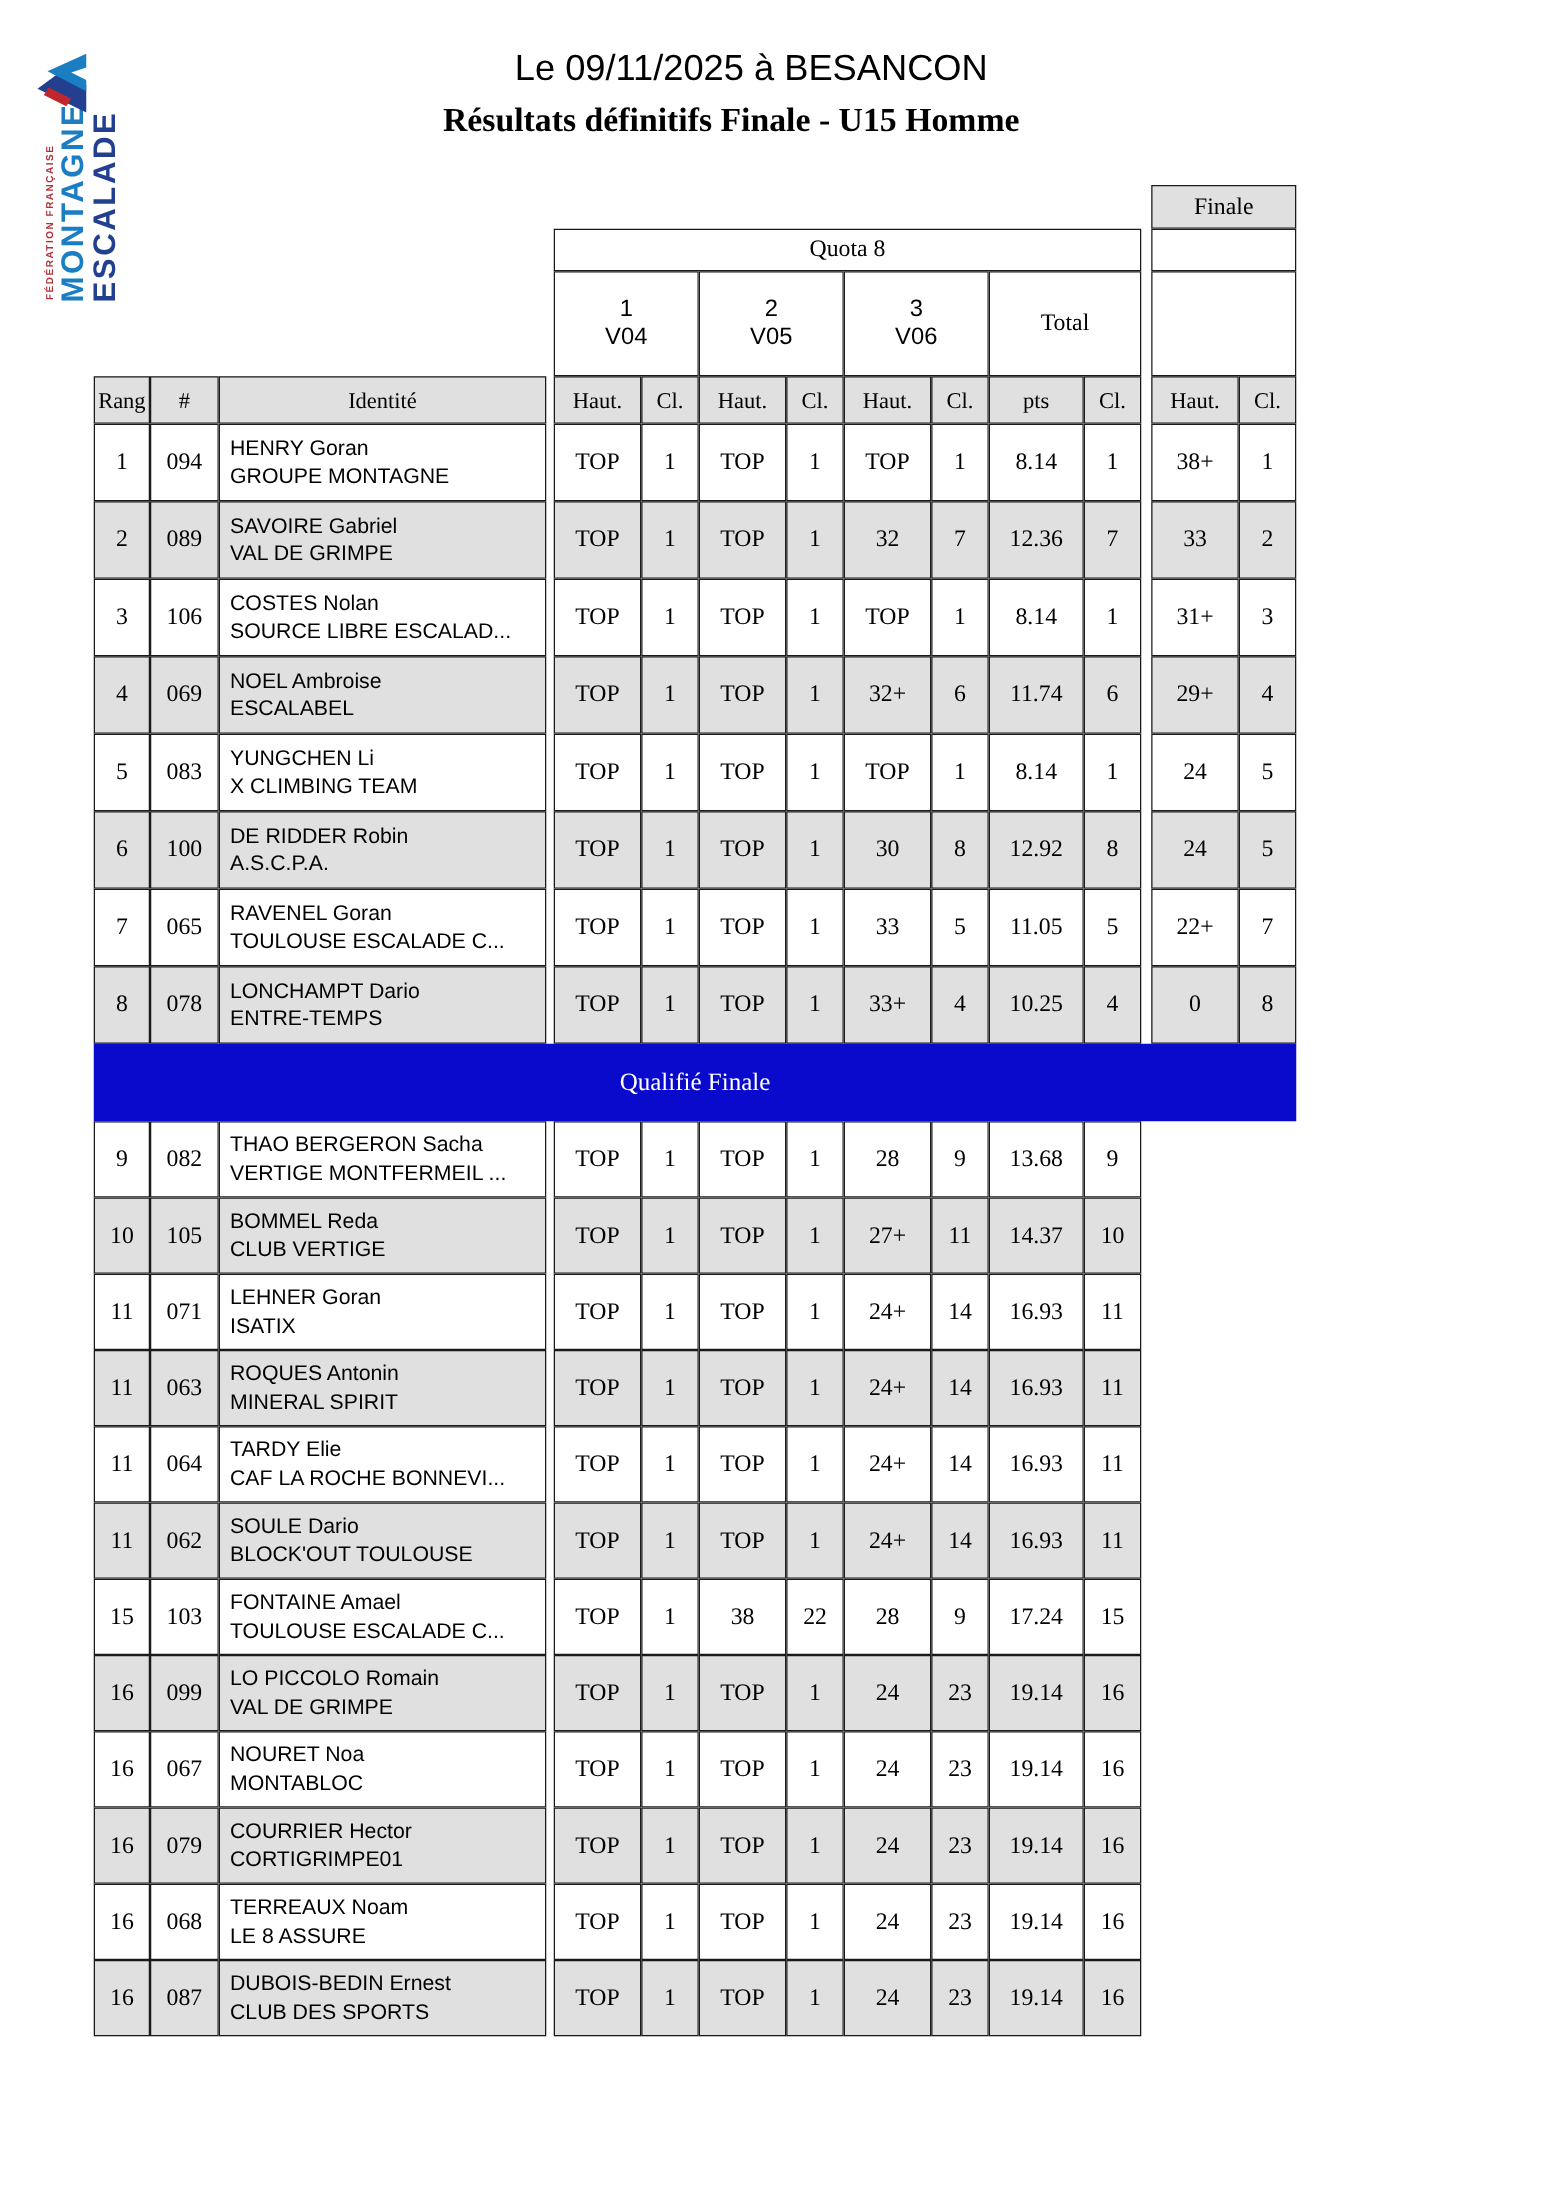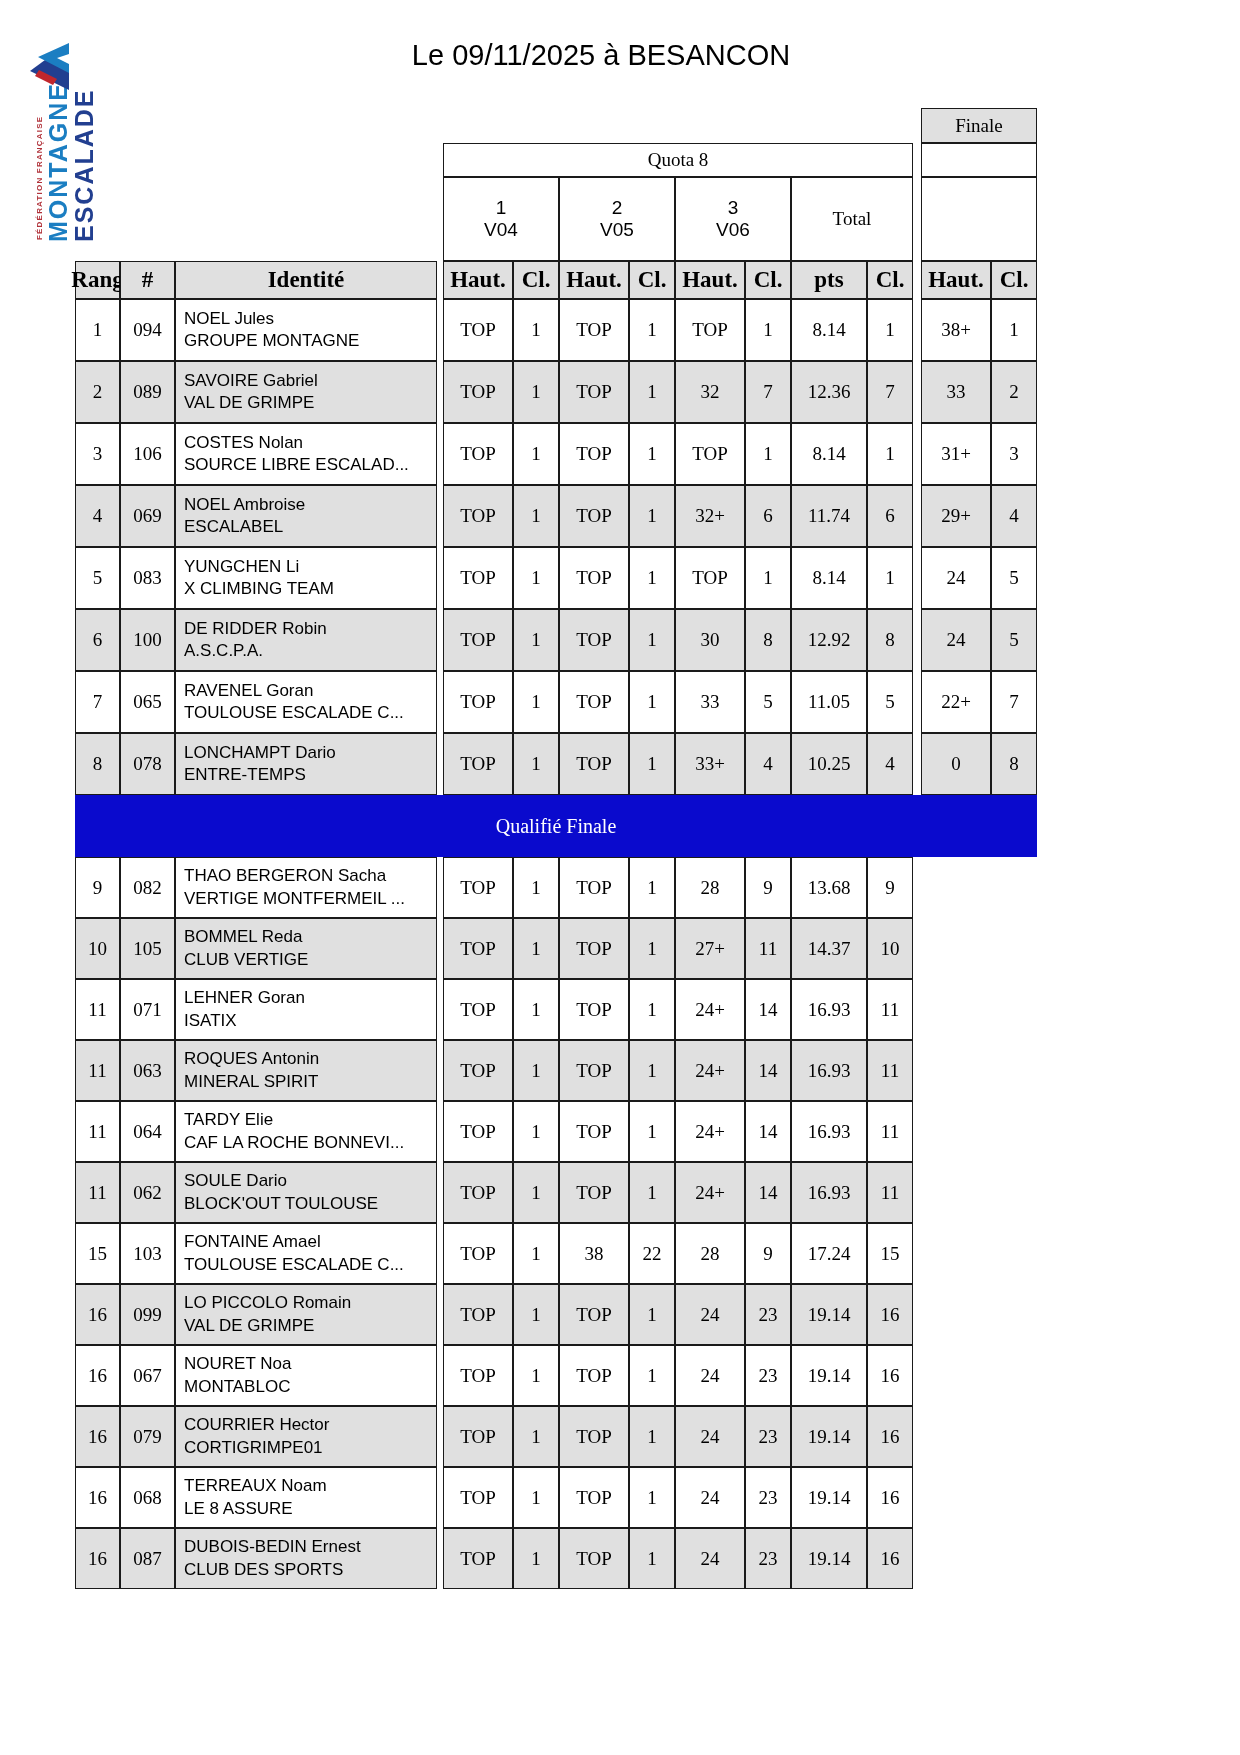--- a/index.html
+++ b/index.html
@@ -23,21 +23,21 @@
   .t2{font-size:29px;margin-top:9px;padding-left:32px;}
   .t3{font-size:27px;margin-top:9px;font-weight:bold;font-family:"Liberation Serif",serif;}
 
   
   .grid{display:grid;margin:36px 0 0 75px;width:962px;
         grid-template-columns:45px 55px 262px 6px 70px 46px 70px 46px 70px 46px 76px 46px 8px 70px 46px;
         grid-template-rows:35px 34px 84px 38px repeat(9,62px) repeat(12,61px);}
   .cell{border:1px solid #1a1a1a;background:#fff;display:flex;align-items:center;justify-content:center;
         font-family:"Liberation Serif",serif;font-size:19px;text-align:center;}
   .ghdr{background:var(--header-bg,#e0e0e0);}
-  .colhdr{background:var(--header-bg,#e0e0e0);font-weight:bold;font-size:23px;}
+  .colhdr{background:var(--header-bg,#e0e0e0);font-weight:normal;font-size:18px;}
   .runs{flex-direction:column;line-height:1.15;font-family:"Liberation Sans",sans-serif;font-size:19px;}
   .identity{flex-direction:column;align-items:flex-start;justify-content:center;padding-left:8px;
             font-family:"Liberation Sans",sans-serif;font-size:17px;line-height:1.3;text-align:left;
             overflow:hidden;white-space:nowrap;}
   .shaded{background:var(--alt-bg,#e0e0e0);}
   .band{grid-column:1/16;background:var(--band-bg,#0a0acd);color:#fff;border:none;font-size:20px;}
 </style>
 </head>
 <body>
 
@@ -49,20 +49,21 @@
     <svg class="logo-icon" width="62" height="62" viewBox="0 0 62 62">
       <polygon points="8,52 27,13 38,28 30,52" fill="#223f90"></polygon>
       <polygon points="25,52 41,21 55,52 44,52 40,40 34,52" fill="#1b7ec2"></polygon>
       <polygon points="13,36 22,18 28,22 19,40" fill="#c0272d"></polygon>
     </svg>
   </div>
 </div>
 
 <div class="titles">
   <div class="t2">Le 09/11/2025 à BESANCON</div>
+  <div class="t3">Résultats définitifs Finale - U15 Homme</div>
 </div>
 
 <div class="grid">
 
   <div class="cell ghdr" style="grid-row:1;grid-column:14/16">Finale</div>
 
   <div class="cell" style="grid-row:2;grid-column:5/13">Quota 8</div>
   <div class="cell" style="grid-row:2;grid-column:14/16"></div>
 
   <div class="cell runs" style="grid-row:3;grid-column:5/7">
@@ -90,21 +91,21 @@
   <div class="cell colhdr" style="grid-row:4;grid-column:9">Haut.</div>
   <div class="cell colhdr" style="grid-row:4;grid-column:10">Cl.</div>
   <div class="cell colhdr" style="grid-row:4;grid-column:11">pts</div>
   <div class="cell colhdr" style="grid-row:4;grid-column:12">Cl.</div>
   <div class="cell colhdr" style="grid-row:4;grid-column:14">Haut.</div>
   <div class="cell colhdr" style="grid-row:4;grid-column:15">Cl.</div>
 
   <div class="cell band" style="grid-row:13">Qualifié Finale</div>
 
   <div id="rows-host" style="display:contents"><div class="cell" style="grid-area: 5 / 1;">1</div><div class="cell" style="grid-area: 5 / 2;">094</div><div class="cell identity" style="grid-area: 5 / 3;">
-        <span>NOEL Jules</span>
+        <span>HENRY Goran</span>
         <span>GROUPE MONTAGNE</span>
       </div><div class="cell" style="grid-area: 5 / 5;">TOP</div><div class="cell" style="grid-area: 5 / 6;">1</div><div class="cell" style="grid-area: 5 / 7;">TOP</div><div class="cell" style="grid-area: 5 / 8;">1</div><div class="cell" style="grid-area: 5 / 9;">TOP</div><div class="cell" style="grid-area: 5 / 10;">1</div><div class="cell" style="grid-area: 5 / 11;">8.14</div><div class="cell" style="grid-area: 5 / 12;">1</div><div class="cell" style="grid-area: 5 / 14;">38+</div><div class="cell" style="grid-area: 5 / 15;">1</div><div class="cell shaded" style="grid-area: 6 / 1;">2</div><div class="cell shaded" style="grid-area: 6 / 2;">089</div><div class="cell identity shaded" style="grid-area: 6 / 3;">
         <span>SAVOIRE Gabriel</span>
         <span>VAL DE GRIMPE</span>
       </div><div class="cell shaded" style="grid-area: 6 / 5;">TOP</div><div class="cell shaded" style="grid-area: 6 / 6;">1</div><div class="cell shaded" style="grid-area: 6 / 7;">TOP</div><div class="cell shaded" style="grid-area: 6 / 8;">1</div><div class="cell shaded" style="grid-area: 6 / 9;">32</div><div class="cell shaded" style="grid-area: 6 / 10;">7</div><div class="cell shaded" style="grid-area: 6 / 11;">12.36</div><div class="cell shaded" style="grid-area: 6 / 12;">7</div><div class="cell shaded" style="grid-area: 6 / 14;">33</div><div class="cell shaded" style="grid-area: 6 / 15;">2</div><div class="cell" style="grid-area: 7 / 1;">3</div><div class="cell" style="grid-area: 7 / 2;">106</div><div class="cell identity" style="grid-area: 7 / 3;">
         <span>COSTES Nolan</span>
         <span>SOURCE LIBRE ESCALAD...</span>
       </div><div class="cell" style="grid-area: 7 / 5;">TOP</div><div class="cell" style="grid-area: 7 / 6;">1</div><div class="cell" style="grid-area: 7 / 7;">TOP</div><div class="cell" style="grid-area: 7 / 8;">1</div><div class="cell" style="grid-area: 7 / 9;">TOP</div><div class="cell" style="grid-area: 7 / 10;">1</div><div class="cell" style="grid-area: 7 / 11;">8.14</div><div class="cell" style="grid-area: 7 / 12;">1</div><div class="cell" style="grid-area: 7 / 14;">31+</div><div class="cell" style="grid-area: 7 / 15;">3</div><div class="cell shaded" style="grid-area: 8 / 1;">4</div><div class="cell shaded" style="grid-area: 8 / 2;">069</div><div class="cell identity shaded" style="grid-area: 8 / 3;">
         <span>NOEL Ambroise</span>
         <span>ESCALABEL</span>

